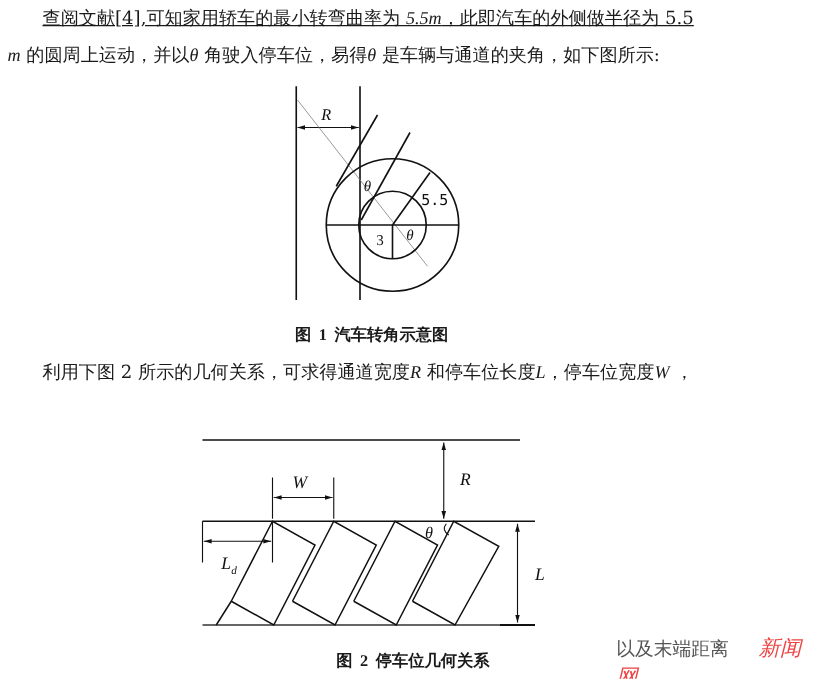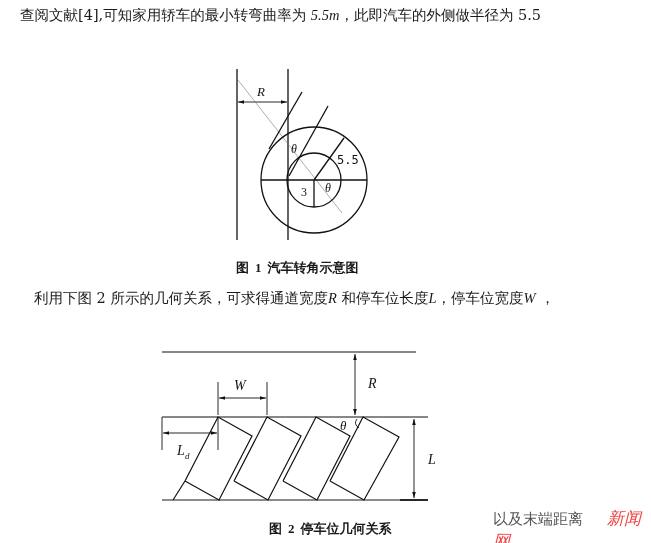--- a/index.html
+++ b/index.html
@@ -13,22 +13,25 @@
   .caption .num { font-family: "Liberation Serif", serif; margin: 0 6px; }
   svg { position: absolute; left: 0; top: 0; }
   .watermark { position: absolute; left: 493px; top: 507px; font-size: 15px; color: #555;
                font-family: "DejaVu Sans", sans-serif; letter-spacing: 0px; }
   .watermark .w2 { font-family: "DejaVu Serif", serif; font-style: italic; margin-left: 24px; font-size: 17px; color: #ef4444; }
 </style>
 </head>
 <body>
 
 <div class="para p1" style="top:0px;">
-  <div class="indent" style="padding-left:20px;">
+  <div class="indent" style="padding-left:34px;text-decoration:underline;">
     <span>查阅文献[4],可知家用轿车的最小转弯曲率为 </span><span class="math">5.5m</span><span>，此即汽车的外侧做半径为 5.5</span>
+  </div>
+  <div style="padding-left:6px;">
+    <span class="math">m</span><span> 的圆周上运动，并以</span><span class="math">θ</span><span> 角驶入停车位，易得</span><span class="math">θ</span><span> 是车辆与通道的夹角，如下图所示:</span>
   </div>
 </div>
 
 <svg width="651" height="543" viewBox="0 0 651 543">
   <defs>
     <marker id="arr" viewBox="0 0 10 10" refX="10" refY="5" markerWidth="7" markerHeight="7" orient="auto-start-reverse">
       <path d="M0,2 L10,5 L0,8 z" fill="#111"></path>
     </marker>
   </defs>
 

